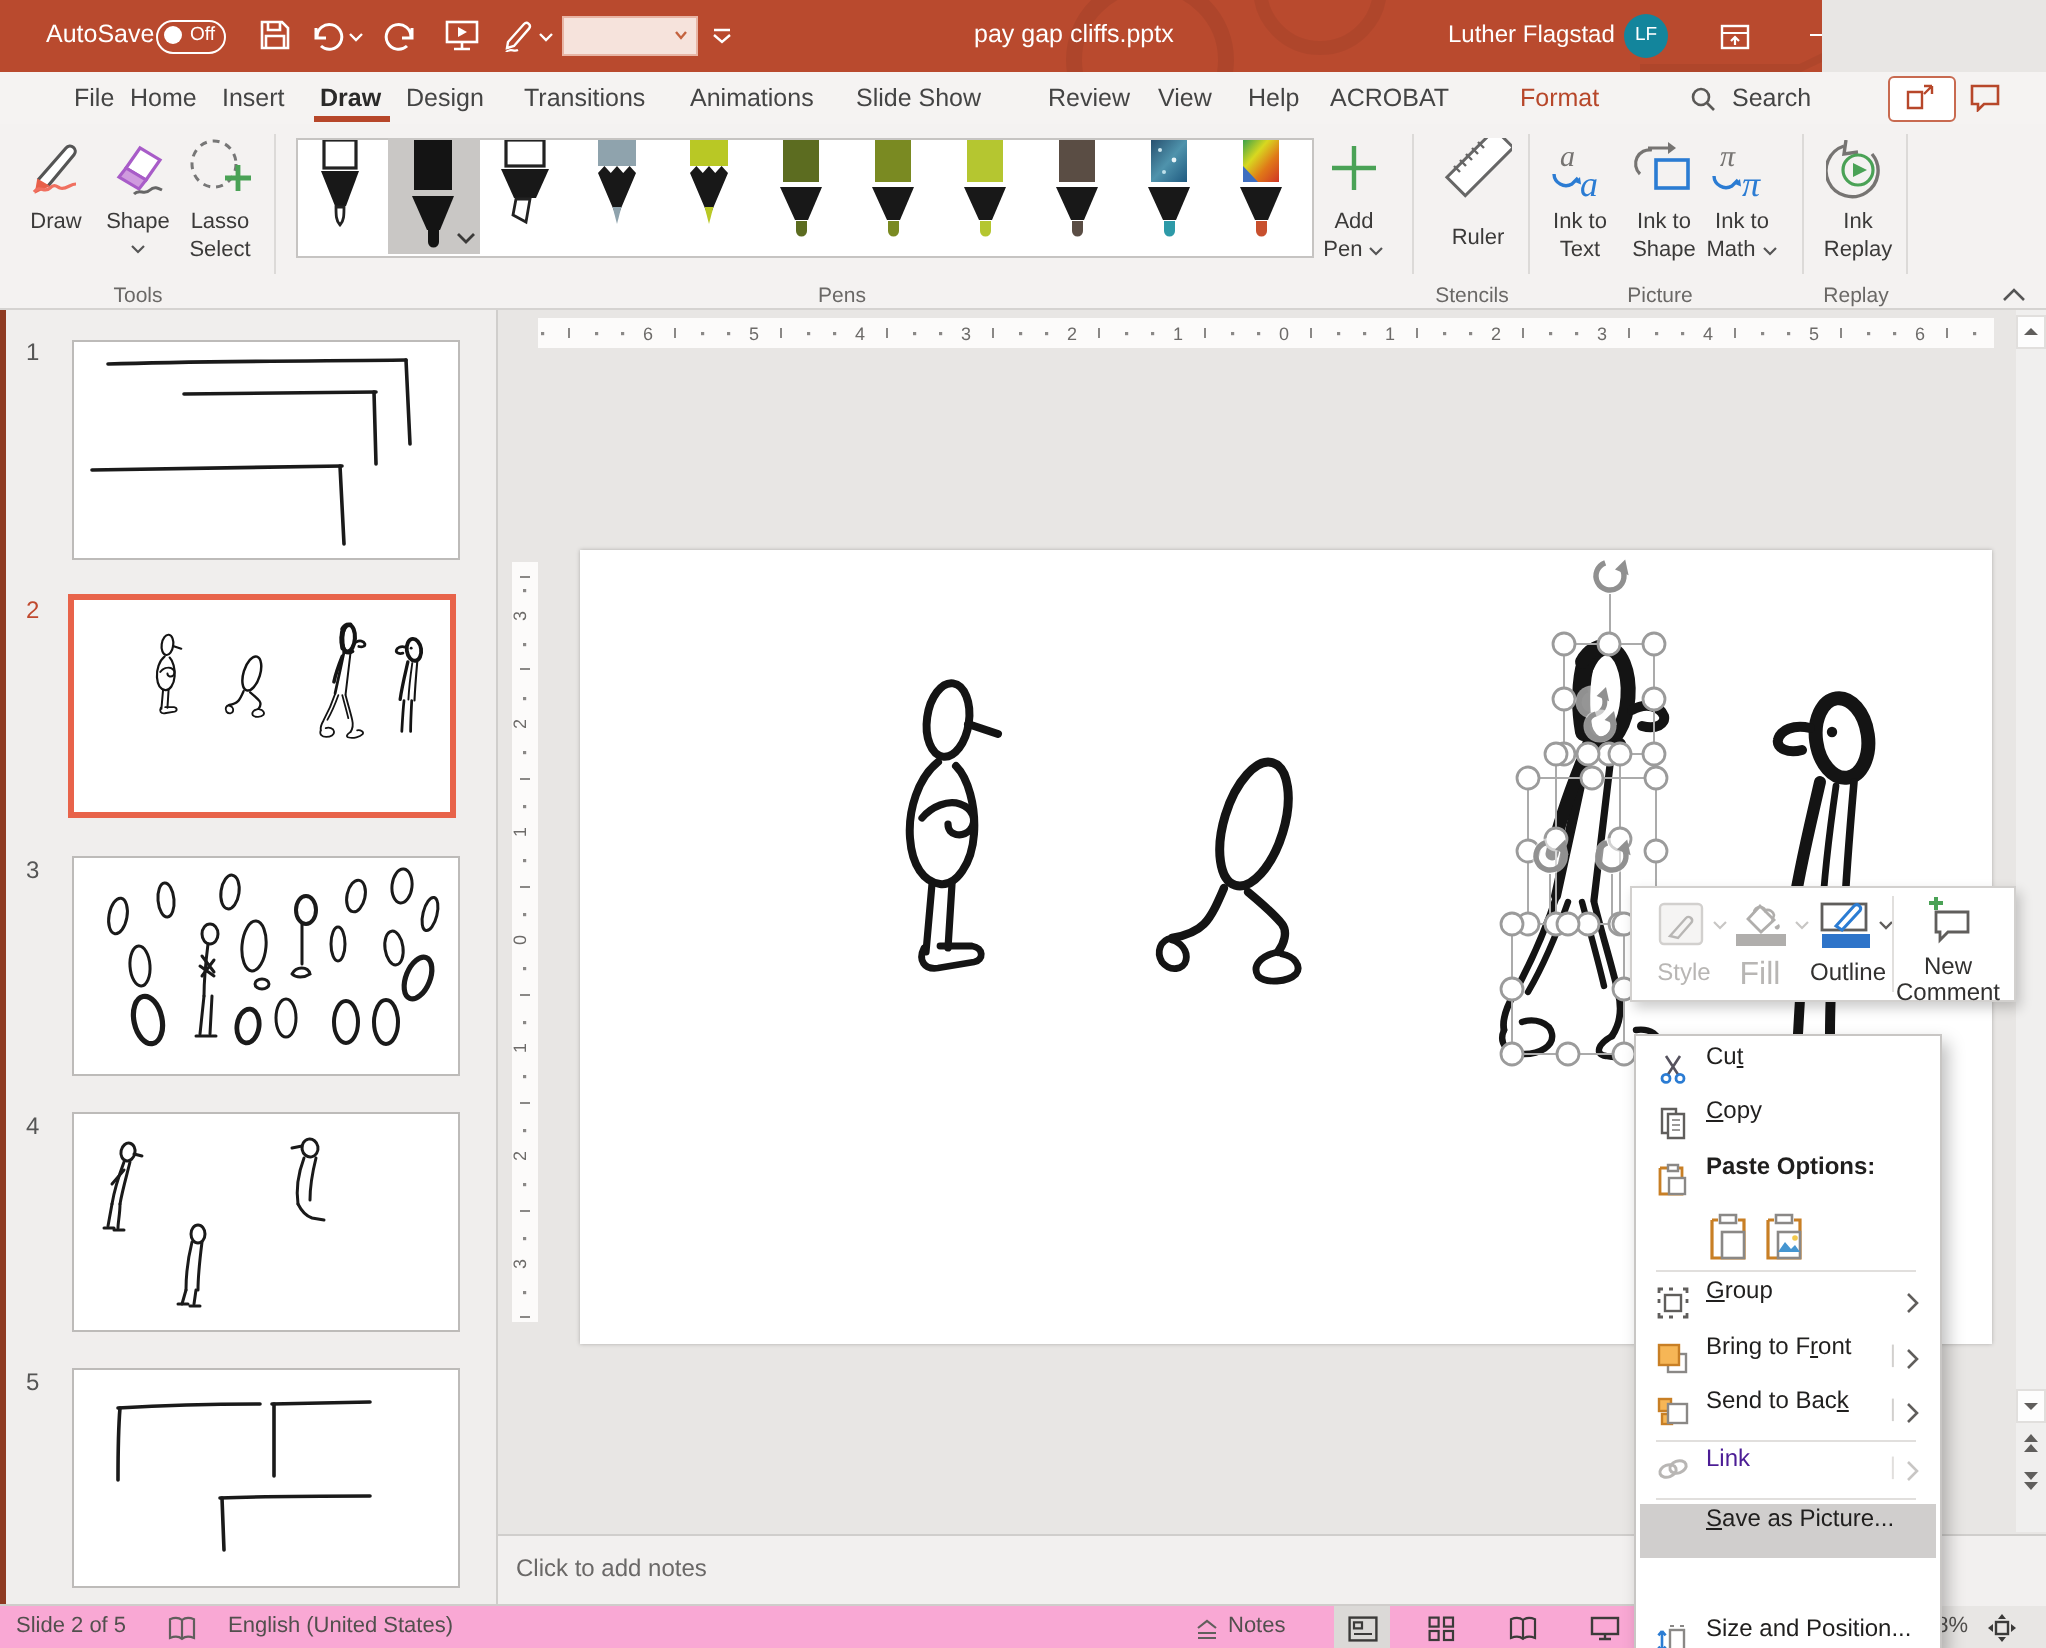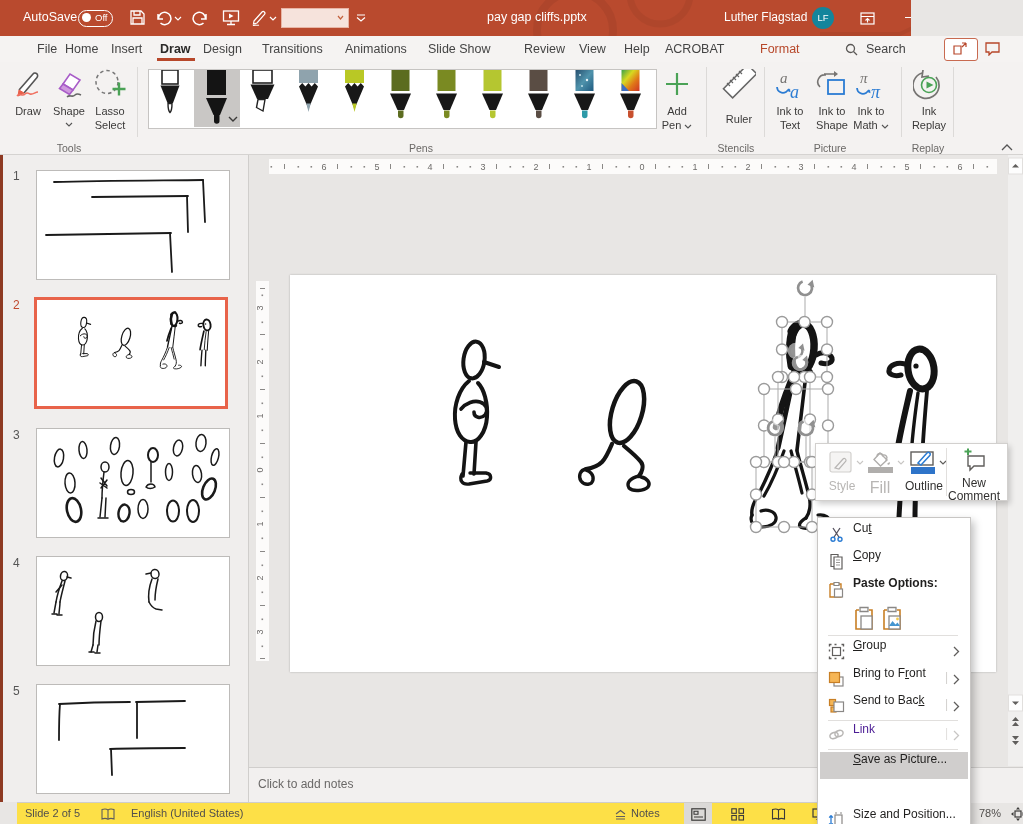--- a/index.html
+++ b/index.html
@@ -22,21 +22,21 @@
   .snum{position:absolute;left:10px;font-size:12px;color:#555;}
   
   #canvas{left:249px;top:155px;width:759px;height:611px;background:#e8e6e4;}
   #slide{left:290px;top:275px;width:706px;height:397px;background:#fff;box-shadow:0 0 2px rgba(0,0,0,.25);}
   #hruler{left:269px;top:159px;width:728px;height:15px;background:#fcfbfa;}
   #vruler{left:256px;top:281px;width:13px;height:380px;background:#fcfbfa;}
   
   #vsb{left:1008px;top:155px;width:15px;height:611px;background:#f0efee;}
   
   #notes{left:249px;top:767px;width:774px;height:35px;background:#f2f0ef;border-top:1px solid #d0cecc;}
-  #statusbar{left:0;top:802px;width:951px;height:22px;background:#fde047;border-top:1px solid #cfcdcb;margin-left:17px;}
+  #statusbar{left:0;top:802px;width:951px;height:22px;background:#f9a8d4;border-top:1px solid #cfcdcb;}
   .sbtext{position:absolute;top:4px;font-size:11px;color:#514f4d;}
   
   #ctxmenu{left:817px;top:517px;width:152px;height:307px;background:#fff;
            border:1px solid #c8c6c4;box-shadow:3px 4px 8px rgba(0,0,0,.25);}
   .mi{position:absolute;left:0;width:150px;height:27px;font-size:12px;color:#201f1e;}
   .mi .txt{position:absolute;left:35px;top:0;white-space:nowrap;}
   .mi .ico{position:absolute;left:10px;top:5px;width:17px;height:17px;}
   .msep{position:absolute;left:10px;width:130px;height:1px;background:#e1dfdd;}
   
   #minibar{left:815px;top:443px;width:191px;height:56px;background:#fff;

